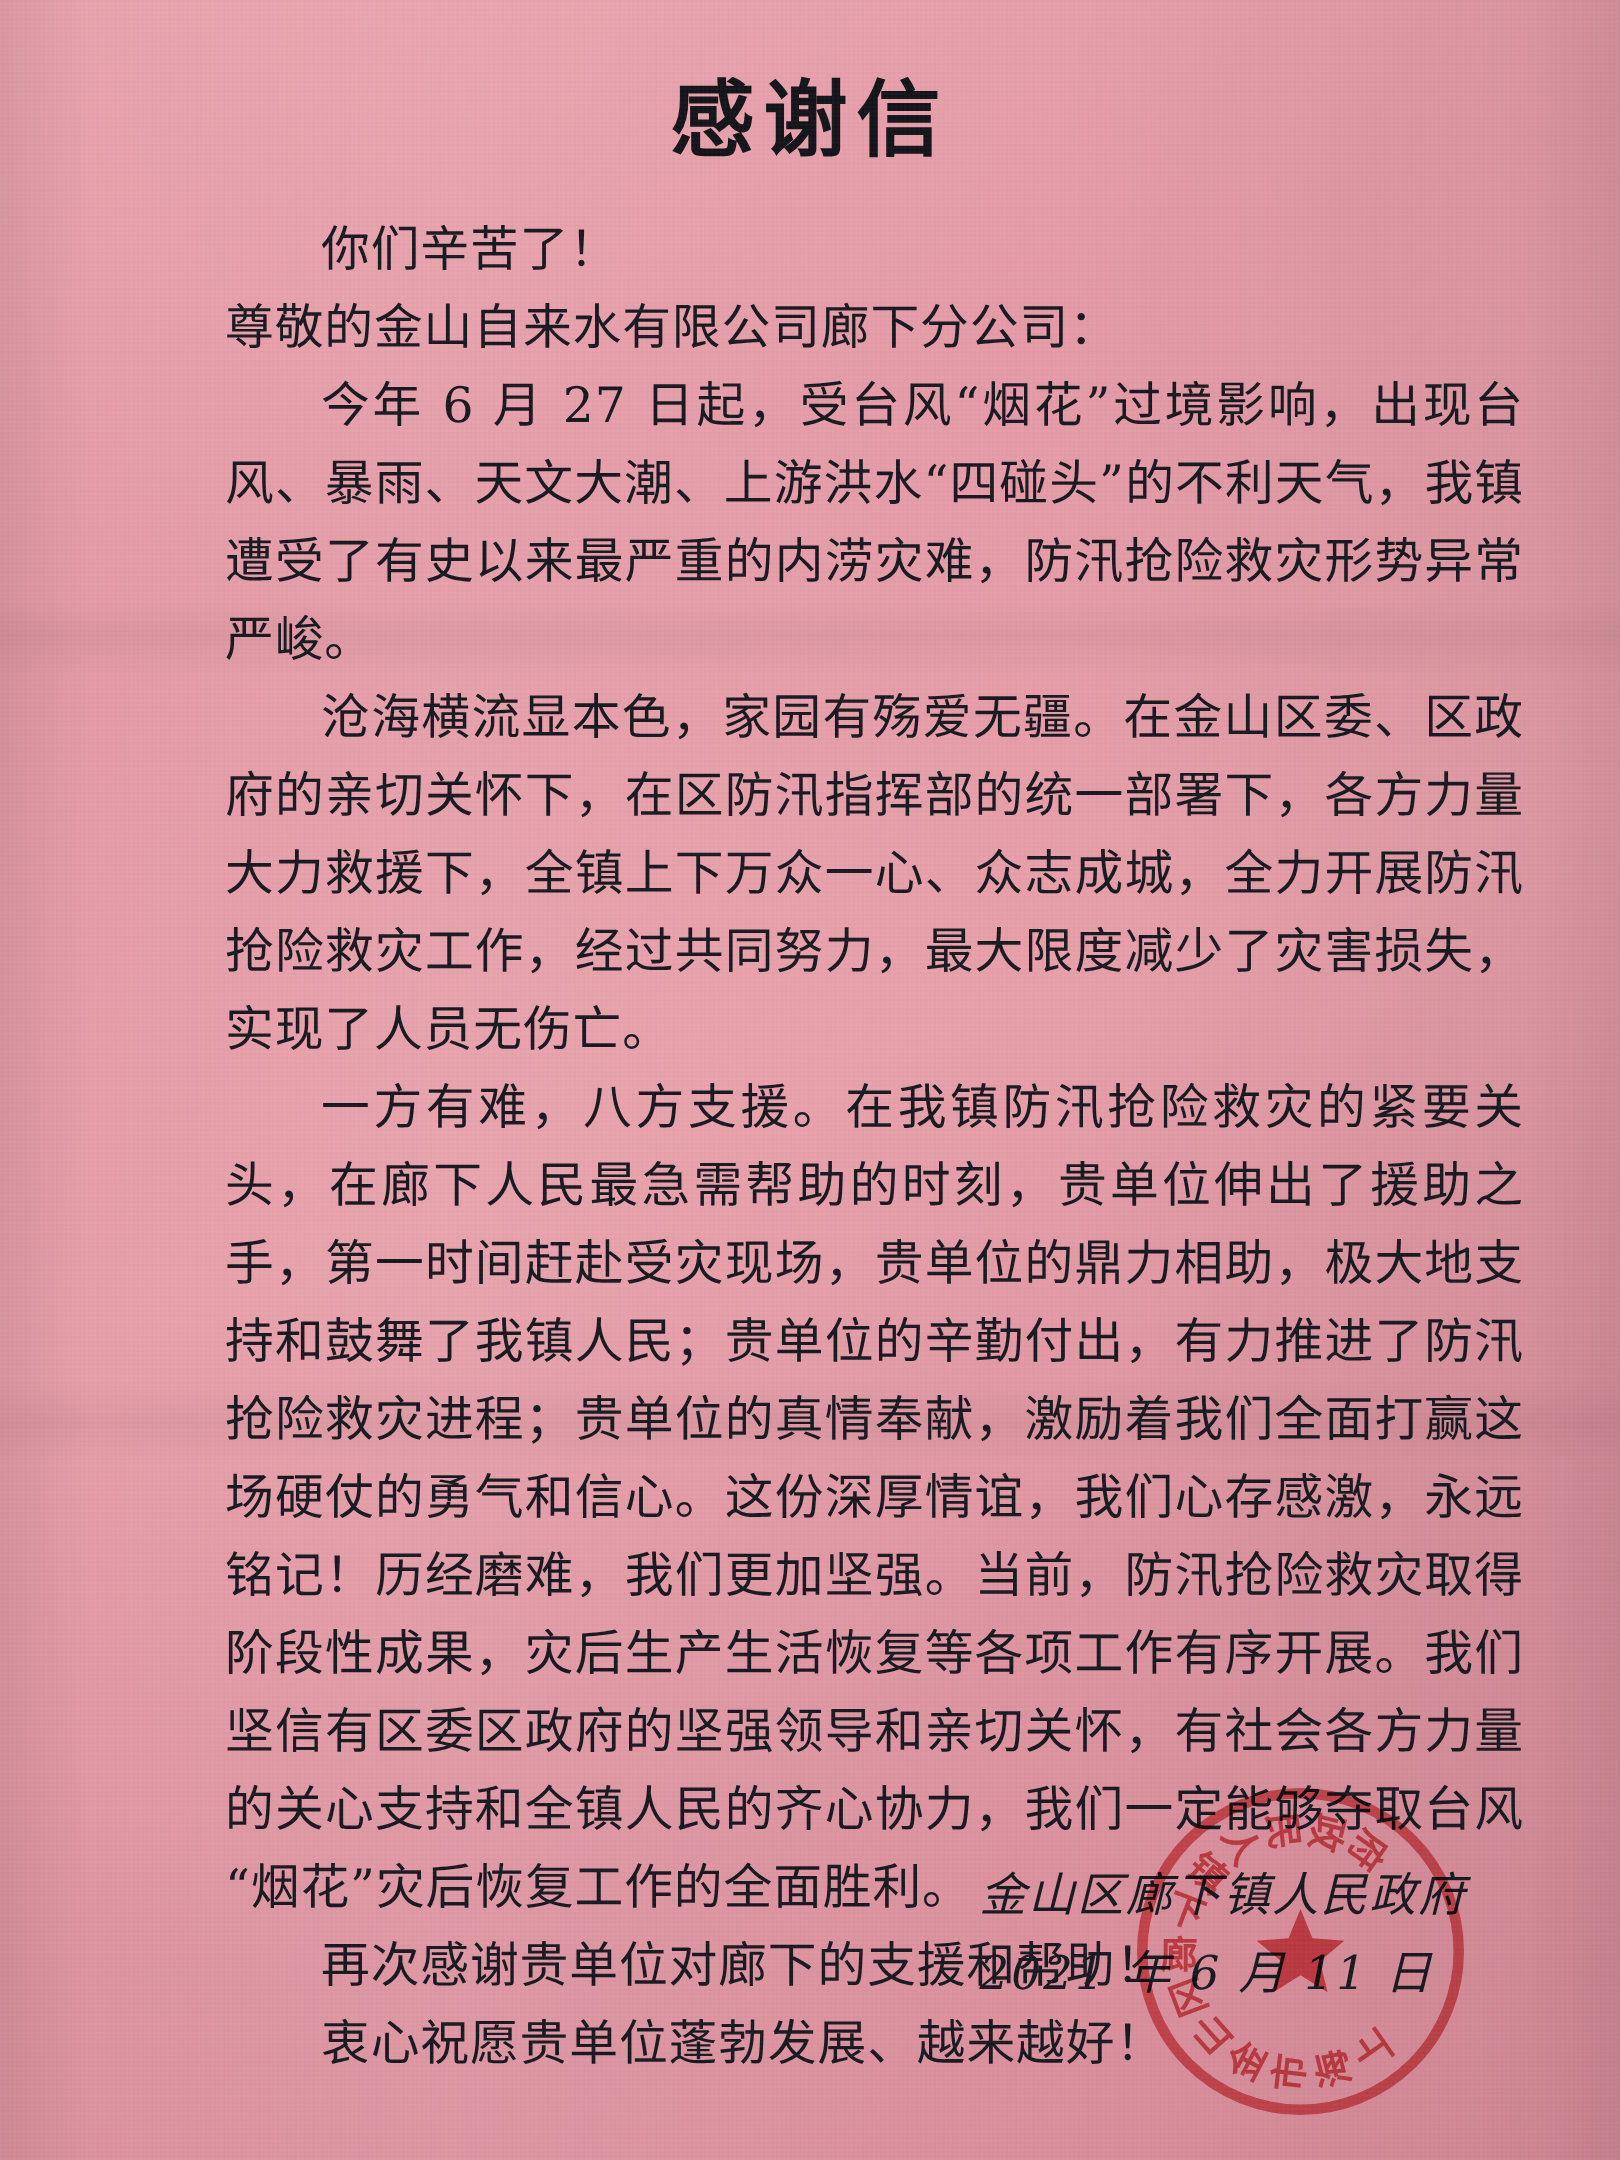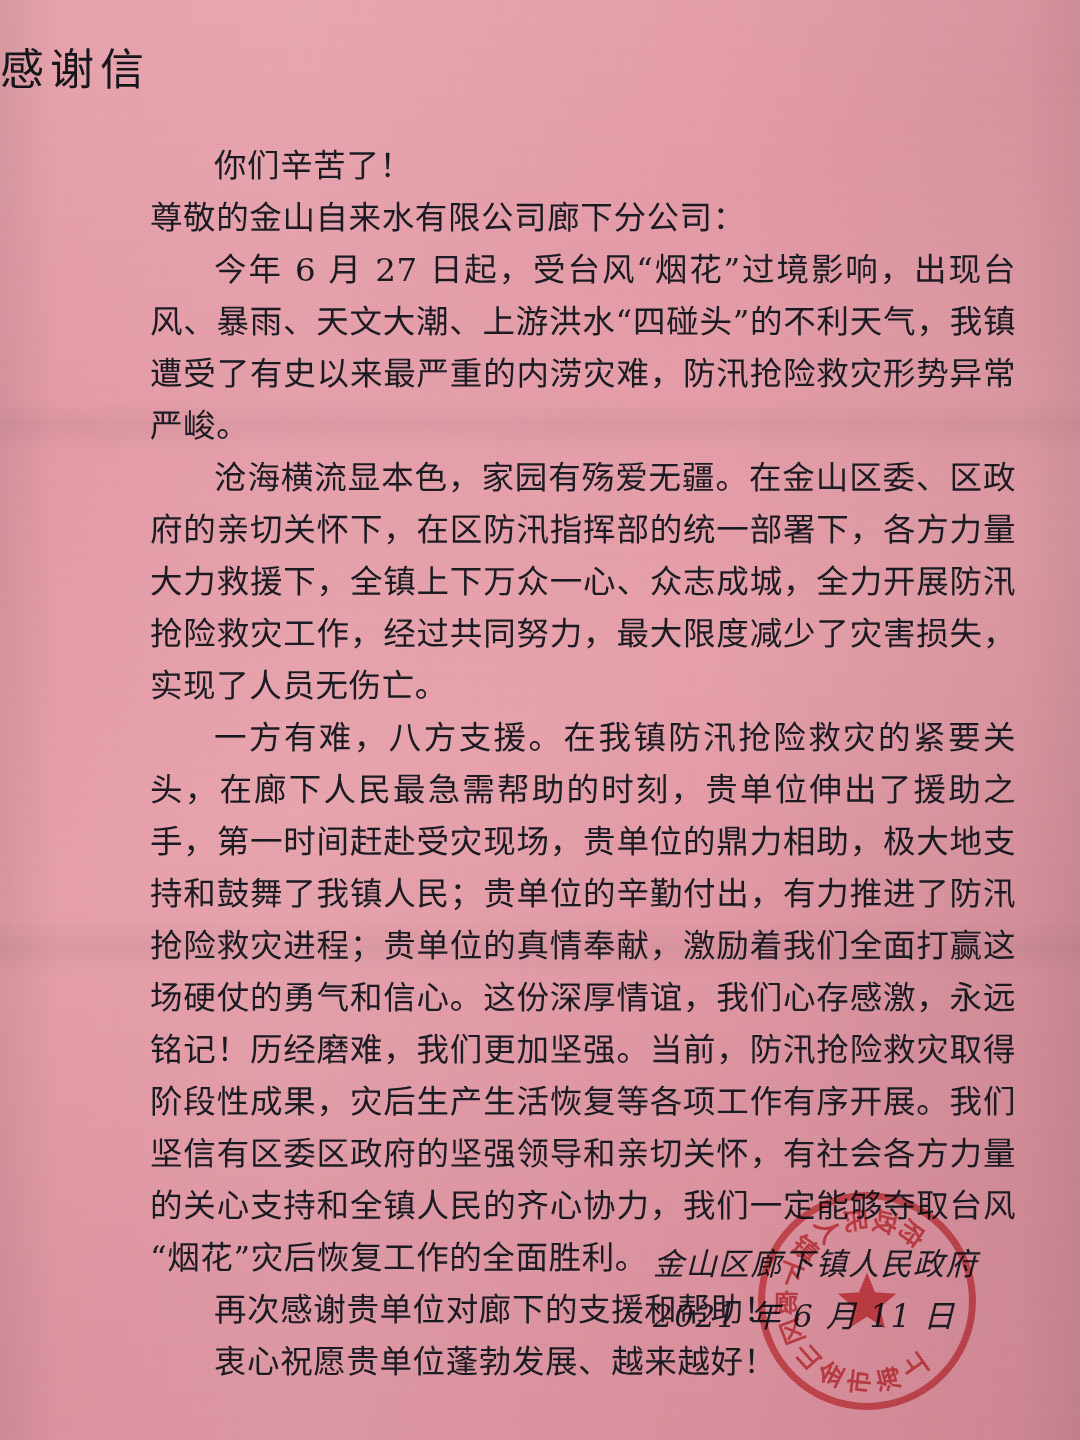--- a/index.html
+++ b/index.html
@@ -43,23 +43,23 @@
     background-image:
       repeating-linear-gradient(0deg, rgba(255,255,255,0.035) 0px, rgba(255,255,255,0.035) 1px, rgba(0,0,0,0.012) 2px, rgba(0,0,0,0.012) 3px),
       repeating-linear-gradient(90deg, rgba(255,255,255,0.02) 0px, rgba(255,255,255,0.02) 1px, rgba(0,0,0,0.01) 2px, rgba(0,0,0,0.01) 3px);
     opacity: 0.55;
   }
   .doc-title {
     position: absolute;
     top: 34px;
     left: 0;
     width: 100%;
-    text-align: left;
-    font-size: 44px;
-    font-weight: normal;
+    text-align: center;
+    font-size: 56px;
+    font-weight: bold;
     letter-spacing: 6px;
     color: #13131a;
   }
   .body-block {
     position: absolute;
     top: 140px;
     left: 150px;
     width: 866px;
   }
   .para {

